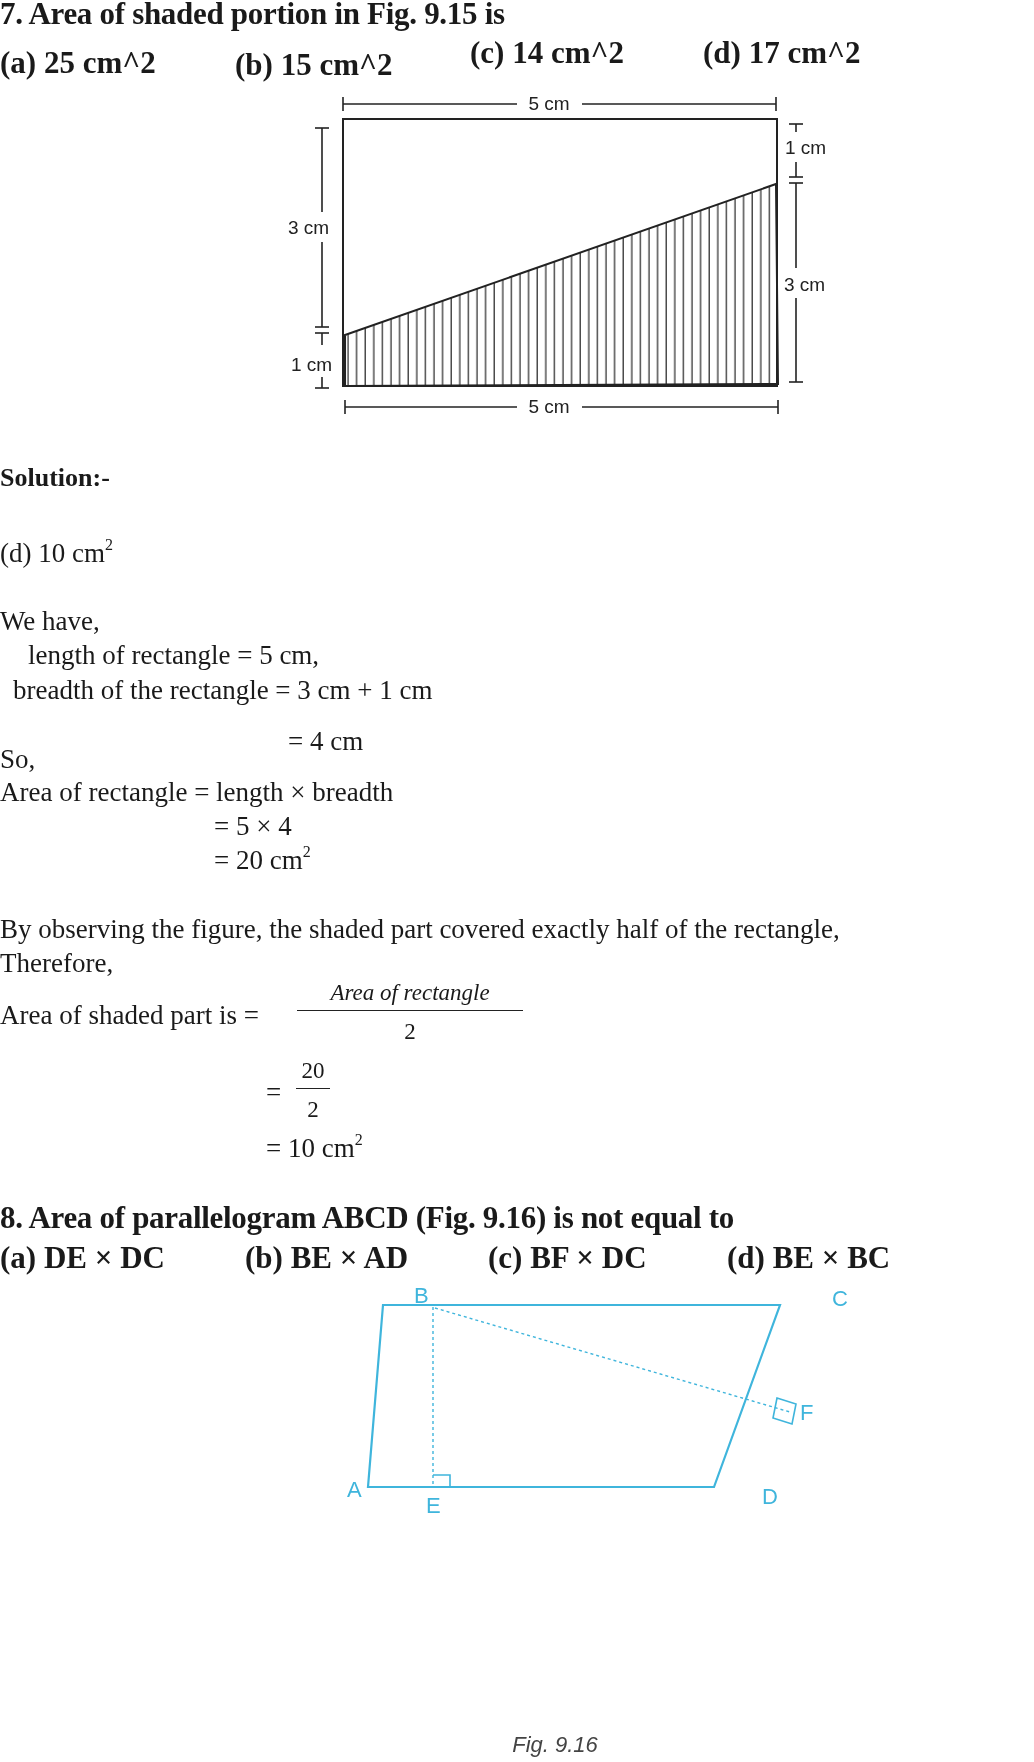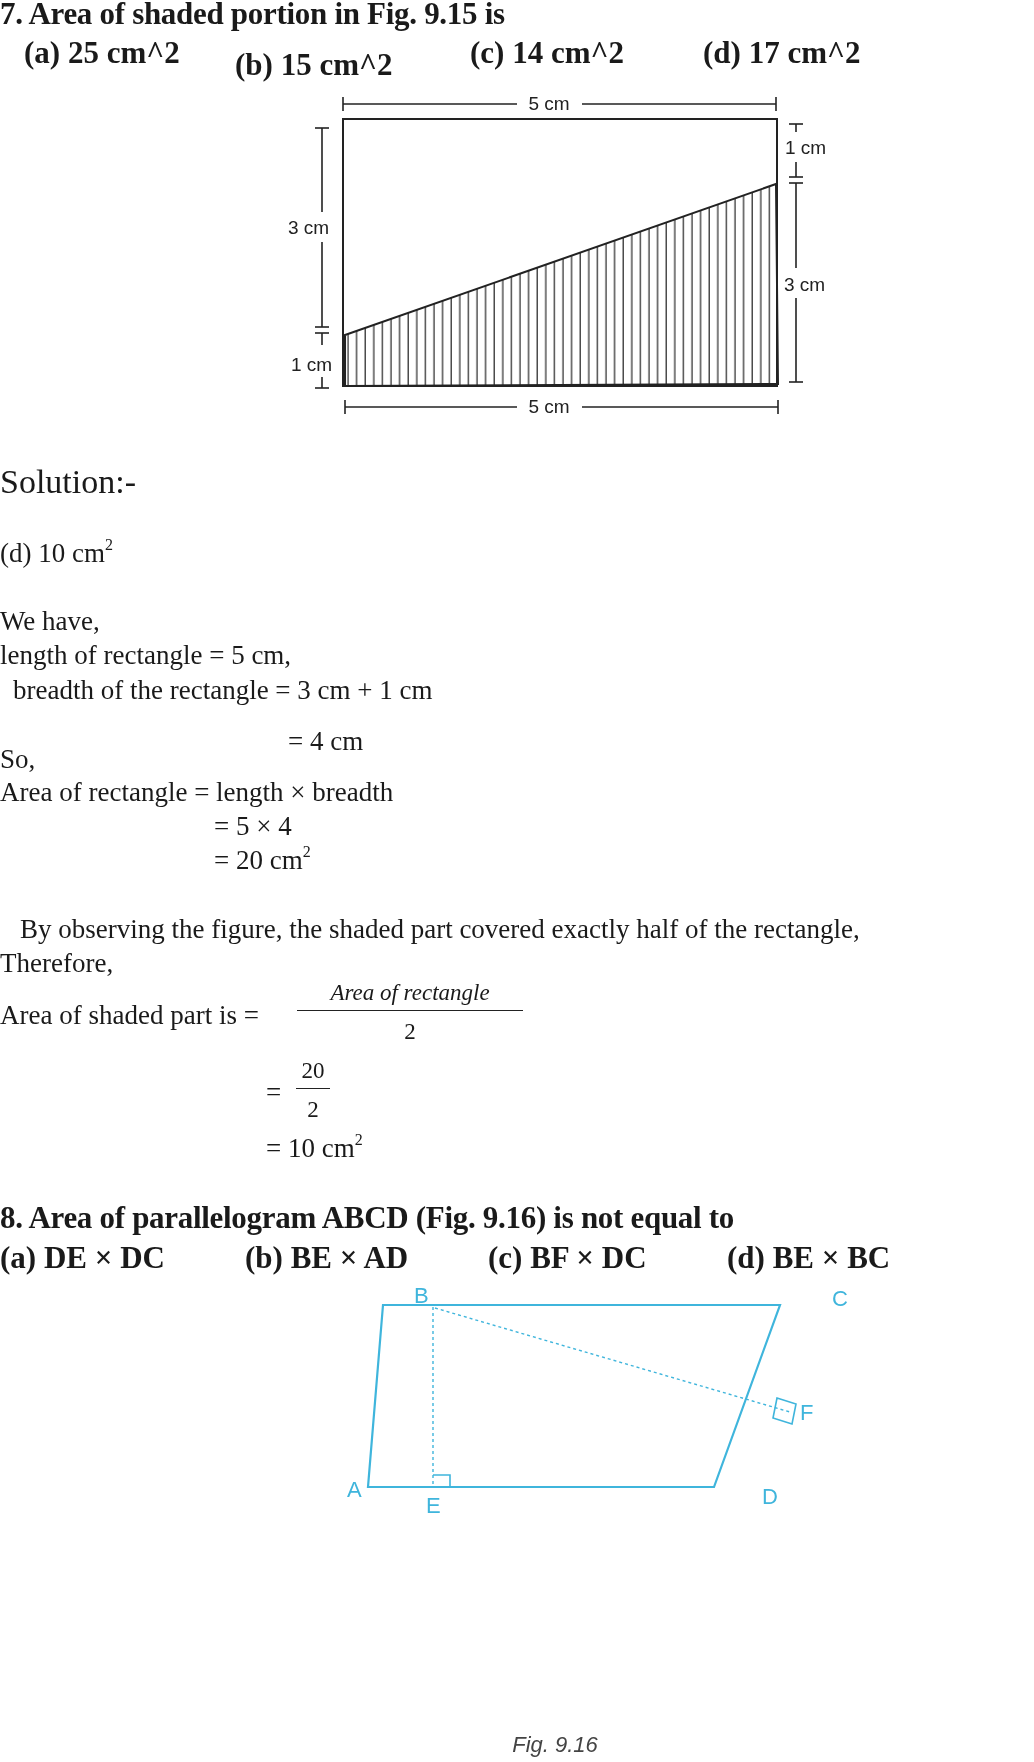--- a/index.html
+++ b/index.html
@@ -1,34 +1,34 @@
 <!DOCTYPE html>
 <html><head>
 <meta charset="utf-8">
 <style>
   html, body { margin: 0; padding: 0; background: #ffffff; }
   body { width: 1034px; height: 1762px; position: relative; overflow: hidden;
          font-family: "Liberation Serif", "DejaVu Serif", serif; color: #1a1a1a; }
   .abs { position: absolute; white-space: nowrap; }
   .q-title { font-weight: bold; font-size: 31px; letter-spacing: -0.3px; }
   .q-opt { font-weight: bold; font-size: 31px; }
-  .sol-head { font-weight: normal; font-size: 34px; }
+  .sol-head { font-weight: bold; font-size: 26px; }
   .txt { font-size: 27px; }
   sup { font-size: 16px; vertical-align: 12px; line-height: 0; }
   .frac { position: absolute; text-align: center; }
   .frac .num, .frac .den { display: block; font-size: 23px; }
   .frac .bar { display: block; border-top: 1.5px solid #222; margin: 4px 0 8px 0; }
   .italic { font-style: italic; }
   svg text { font-family: "Liberation Sans", "DejaVu Sans", sans-serif; }
 </style>
 </head>
 <body>
 
 <div class="abs q-title" style="left:0; top:-4px;">7. Area of shaded portion in Fig. 9.15 is</div>
-<div class="abs q-opt" style="left:0; top:35px;padding-left:24px;">(a) 25 cm^2</div>
+<div class="abs q-opt" style="left:0; top:45px;">(a) 25 cm^2</div>
 <div class="abs q-opt" style="left:235px; top:35px;margin-top:12px;">(b) 15 cm^2</div>
 <div class="abs q-opt" style="left:470px; top:35px;">(c) 14 cm^2</div>
 <div class="abs q-opt" style="left:703px; top:35px;">(d) 17 cm^2</div>
 
 <svg class="abs" style="left:0; top:0;" width="1034" height="440">
   <defs>
     <pattern id="hatch" patternUnits="userSpaceOnUse" width="8.6" height="10">
       <line x1="4" y1="0" x2="4" y2="10" stroke="#222" stroke-width="1.2"></line>
     </pattern>
   </defs>
@@ -70,29 +70,29 @@
   <line x1="789" y1="382" x2="803" y2="382" stroke="#222" stroke-width="1.6"></line>
   <text x="785" y="154" font-size="19" fill="#222">1 cm</text>
   <text x="784" y="291" font-size="19" fill="#222">3 cm</text>
 </svg>
 
 <div class="abs sol-head" style="left:0; top:463px;">Solution:-</div>
 
 <div class="abs txt" style="left:0; top:538px;"><span>(d) 10 cm</span><sup>2</sup></div>
 
 <div class="abs txt" style="left:0; top:606px;">We have,</div>
-<div class="abs txt" style="left:0; top:640px;">length of rectangle = 5 cm,</div>
+<div class="abs txt" style="left:0; top:640px;padding-left:28px;">length of rectangle = 5 cm,</div>
 <div class="abs txt" style="left:13px; top:675px;text-align:right;">breadth of the rectangle = 3 cm + 1 cm</div>
 <div class="abs txt" style="left:288px; top:709px;margin-top:17px;">= 4 cm</div>
 <div class="abs txt" style="left:0; top:744px;">So,</div>
 <div class="abs txt" style="left:0; top:777px;">Area of rectangle = length × breadth</div>
 <div class="abs txt" style="left:214px; top:811px;">= 5 × 4</div>
 <div class="abs txt" style="left:214px; top:845px;"><span>= 20 cm</span><sup>2</sup></div>
 
-<div class="abs txt" style="left:0; top:914px;margin-left:20px;">By observing the figure, the shaded part covered exactly half of the rectangle,</div>
+<div class="abs txt" style="left:0; top:914px;">By observing the figure, the shaded part covered exactly half of the rectangle,</div>
 <div class="abs txt" style="left:0; top:948px;">Therefore,</div>
 
 <div class="abs txt" style="left:0; top:1000px;">Area of shaded part is =</div>
 <div class="frac" style="left:297px; top:980px; width:226px;">
   <span class="num italic">Area of  rectangle</span>
   <span class="bar"></span>
   <span class="den">2</span>
 </div>
 
 <div class="abs txt" style="left:266px; top:1077px;">=</div>

